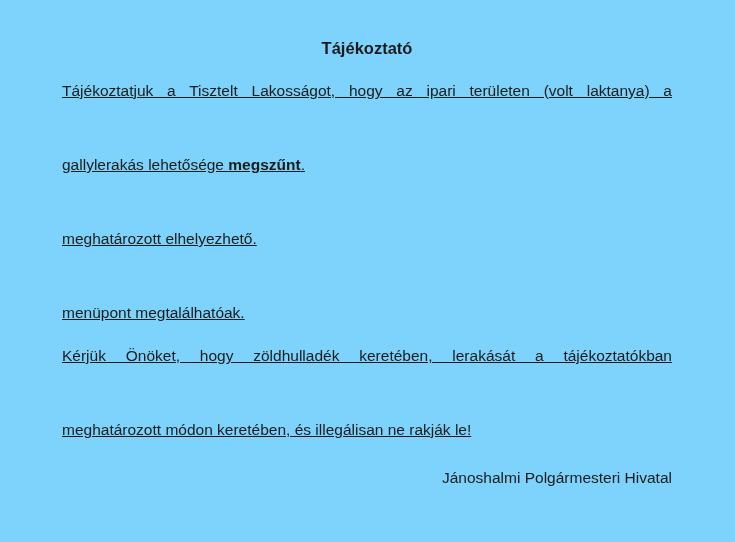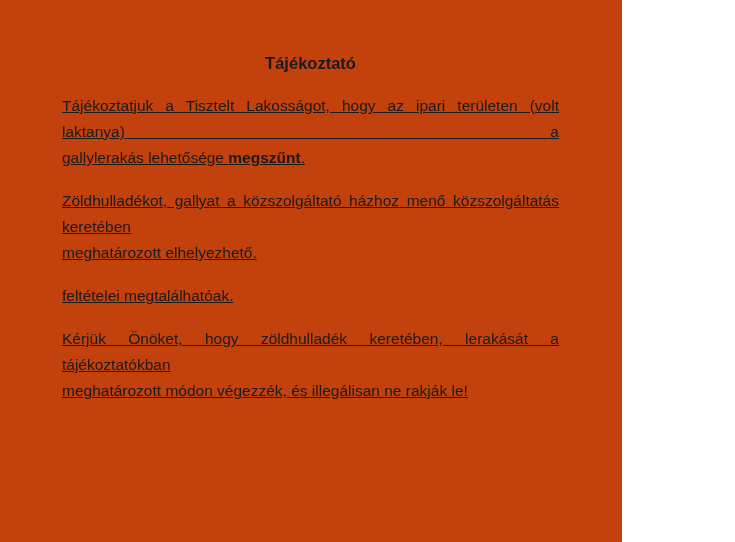--- a/index.html
+++ b/index.html
@@ -2,25 +2,25 @@
 <html lang="hu"><head>
 <meta charset="utf-8">
 <style>
   html, body {
     margin: 0;
     padding: 0;
     background: #ffffff;
   }
   .page {
     position: relative;
-    width: 622px;
+    width: 735px;
     height: 542px;
     box-sizing: border-box;
-    padding: 50px 63px 0 62px;
-    background: #c2410c;
+    padding: 35px 63px 0 62px;
+    background: #7dd3fc;
     color: #1b1b1b;
     font-family: "Liberation Sans", sans-serif;
     font-size: 15.5px;
     overflow: hidden;
   }
   .doc-title {
     text-align: center;
     font-weight: bold;
     font-size: 16.5px;
     line-height: 26px;
@@ -32,20 +32,21 @@
   .line {
     line-height: 26px;
     text-align: justify;
     text-align-last: justify;
     white-space: normal;
     text-decoration: underline;
   }
   .line.last {
     text-align: left;
     text-align-last: left;
+    margin-top: 48px;
   }
   .bold { font-weight: bold; }
   .signature {
     margin-top: 22px;
     text-align: right;
   }
   .signature .sig-line {
     line-height: 26px;
   }
 </style>
@@ -55,30 +56,30 @@
 <div class="page">
 
   <h1 class="doc-title">Tájékoztató</h1>
 
   <div class="para">
     <div class="line">Tájékoztatjuk a Tisztelt Lakosságot, hogy az ipari területen (volt laktanya) a</div>
     <div class="line last"><span>gallylerakás lehetősége </span><span class="bold">megszűnt</span><span>.</span></div>
   </div>
 
   <div class="para">
-    <div class="line">Zöldhulladékot, gallyat a közszolgáltató házhoz menő közszolgáltatás keretében</div>
     <div class="line last">meghatározott elhelyezhető.</div>
   </div>
 
   <div class="para">
-    <div class="line last">feltételei megtalálhatóak.</div>
+    <div class="line last">menüpont megtalálhatóak.</div>
   </div>
 
   <div class="para">
     <div class="line">Kérjük Önöket, hogy zöldhulladék keretében, lerakását a tájékoztatókban</div>
-    <div class="line last">meghatározott módon végezzék, és illegálisan ne rakják le!</div>
+    <div class="line last">meghatározott módon keretében, és illegálisan ne rakják le!</div>
   </div>
 
 
   <div class="signature">
+    <div class="sig-line">Jánoshalmi Polgármesteri Hivatal</div>
   </div>
 
 </div>
 
 </body></html>

